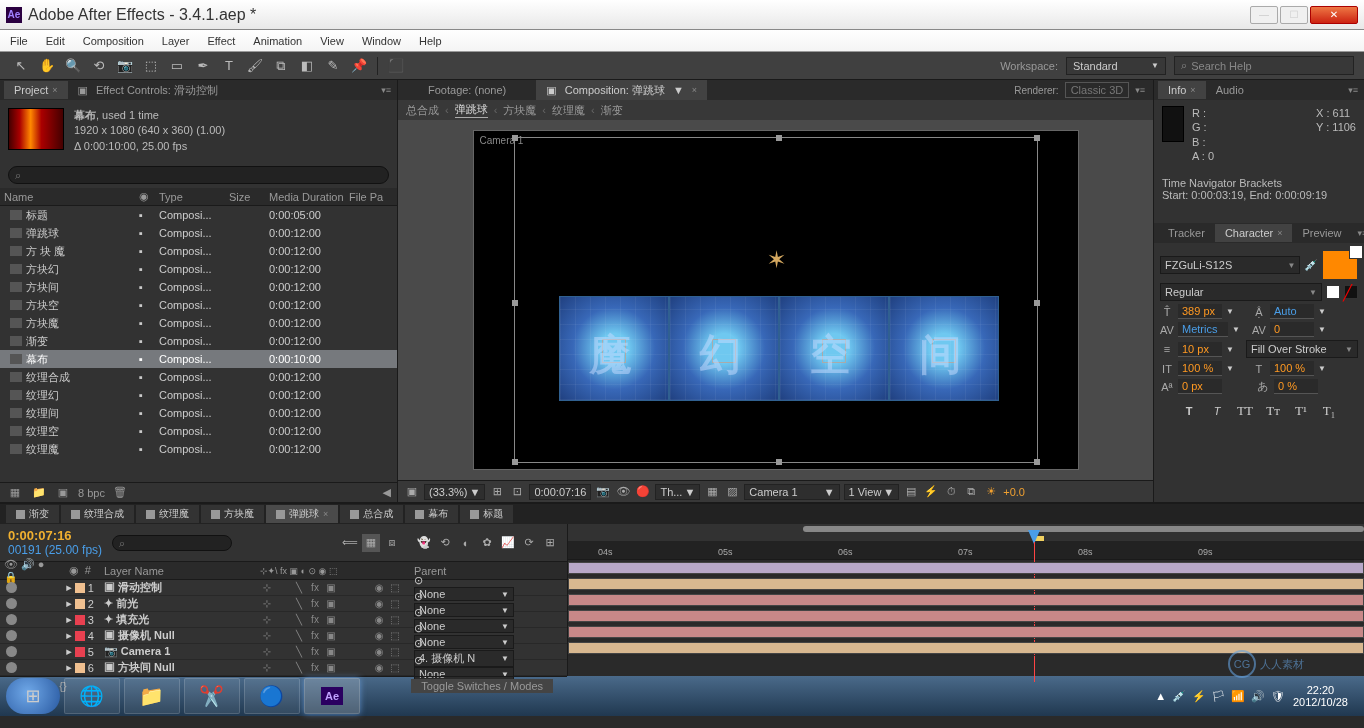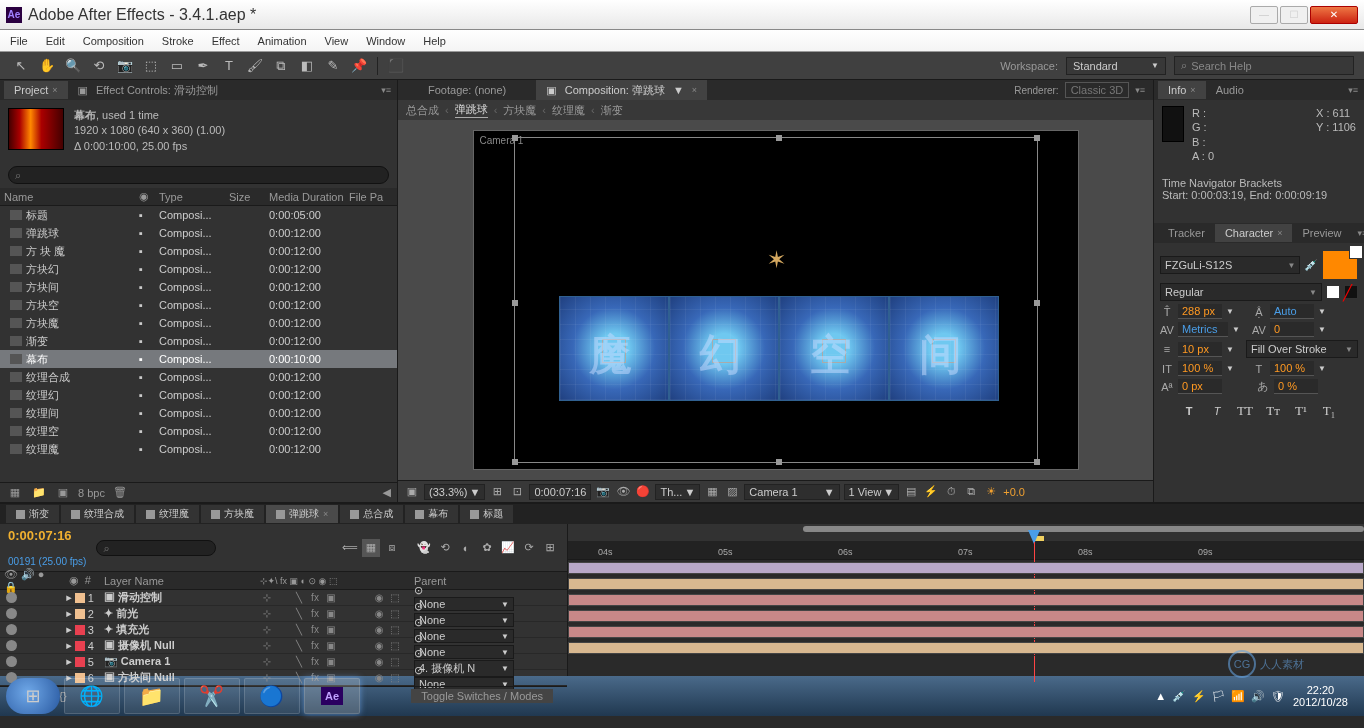--- a/index.html
+++ b/index.html
@@ -80,21 +80,21 @@
 .ts-btn { width: 22px; height: 18px; display: flex; align-items: center; justify-content: center; color: #ccc; font-family: Georgia, serif; font-size: 13px; }
 .timeline-area { background: #2a2a2a; border-top: 2px solid #1a1a1a; }
 .tl-tabs { height: 20px; background: #222; display: flex; align-items: center; padding-left: 6px; gap: 2px; }
 .tl-tab { padding: 2px 10px; background: #333; color: #ccc; font-size: 10px; display: flex; align-items: center; gap: 4px; }
 .tl-tab.active { background: #4a4a4a; }
 .tl-tab .sq2 { width: 9px; height: 9px; background: #999; }
 .tl-body { display: flex; height: 152px; }
 .tl-left { width: 568px; background: #323232; border-right: 1px solid #1a1a1a; display: flex; flex-direction: column; }
 .tl-time-row { display: flex; align-items: center; padding: 4px 8px; gap: 10px; border-bottom: 1px solid #1a1a1a; }
 .timecode { color: #f0b030; font-size: 13px; font-weight: bold; }
-.frame-no { color: #4a9ee8; font-size: 10px; margin-top: 13px; }
+.frame-no { color: #4a9ee8; font-size: 12px; }
 .tl-search { background: #222; border: 1px solid #111; padding: 1px 6px; border-radius: 10px; width: 120px; color: #888; }
 .tl-icons { display: flex; gap: 3px; margin-left: auto; }
 .tl-ibtn { width: 18px; height: 18px; display: flex; align-items: center; justify-content: center; color: #aaa; font-size: 11px; cursor: pointer; }
 .tl-cols-head { display: flex; height: 18px; background: #2a2a2a; align-items: center; font-size: 10px; color: #999; border-bottom: 1px solid #1a1a1a; }
 .tl-c-vis { width: 60px; padding-left: 4px; }
 .tl-c-num { width: 40px; text-align: center; }
 .tl-c-name { width: 160px; padding-left: 4px; }
 .tl-c-sw { width: 150px; }
 .tl-c-parent { width: 120px; padding-left: 4px; }
 .tl-layer-row { display: flex; height: 16px; align-items: center; font-size: 10px; color: #ccc; border-bottom: 1px solid #282828; }
@@ -140,21 +140,21 @@
     <div class="winbtn">—</div>
     <div class="winbtn">☐</div>
     <div class="winbtn close">✕</div>
   </div>
 </div>
 
 <div class="menubar">
   <span>File</span>
   <span>Edit</span>
   <span>Composition</span>
-  <span>Stroke</span>
+  <span>Layer</span>
   <span>Effect</span>
   <span>Animation</span>
   <span>View</span>
   <span>Window</span>
   <span>Help</span>
 </div>
 
 <div class="toolbar">
   <div class="tbtn">↖</div>
   <div class="tbtn">✋</div>
@@ -500,21 +500,21 @@
             <span>Regular</span>
             <span class="arrow">▼</span>
           </div>
         <span style="width:14px;height:14px;background:#fff;border:1px solid #333"></span>
         <span style="width:14px;height:14px;background:#111;border:1px solid #333;position:relative">
             <span style="position:absolute;top:-2px;left:-2px;right:-2px;color:#e00;font-size:15px">╱</span>
           </span>
       </div>
       <div class="char-row">
         <span class="lbl">T̂</span>
-        <span class="char-input"><span>288</span> <span>px</span></span>
+        <span class="char-input"><span>389</span> <span>px</span></span>
         <span class="arrow" style="font-size:8px">▼</span>
         <span class="lbl" style="margin-left:14px">Ậ</span>
         <span class="char-input blue">Auto</span>
         <span class="arrow" style="font-size:8px">▼</span>
       </div>
       <div class="char-row">
         <span class="lbl">AV</span>
         <span class="char-input blue" style="width:50px">Metrics</span>
         <span class="arrow" style="font-size:8px">▼</span>
         <span class="lbl" style="margin-left:8px">AV</span>

